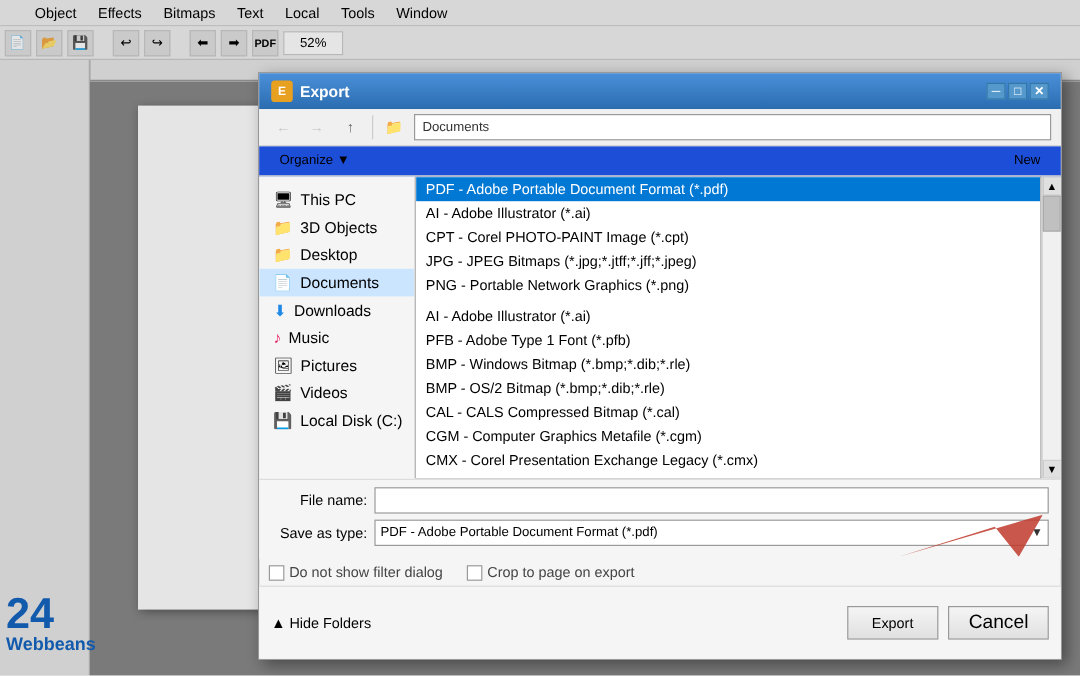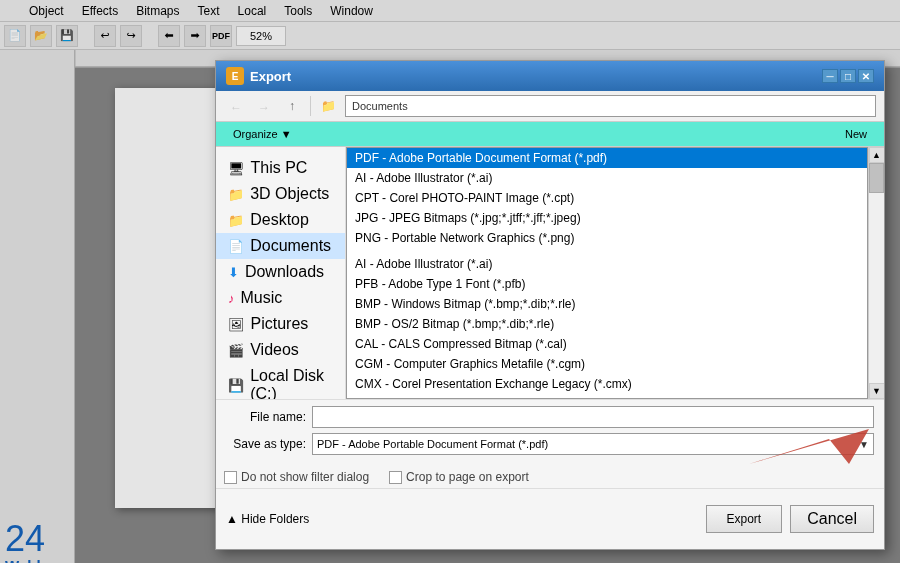--- a/index.html
+++ b/index.html
@@ -107,24 +107,23 @@
     }
 
     
     .logo {
       position: absolute;
       bottom: 10px; left: 5px;
       width: 70px; height: 60px;
     }
     .logo-number {
       font-size: 36px;
-      font-weight: normal;
+      font-weight: bold;
       color: #1565c0;
       line-height: 1;
-      margin-top: 28px;
     }
     .logo-text {
       font-size: 15px;
       color: #1565c0;
       font-weight: bold;
     }
 
     
     .dialog-overlay {
       position: absolute;
@@ -203,21 +202,21 @@
       height: 22px;
       background: white;
       border: 1px solid #999;
       padding: 2px 6px;
       font-size: 11px;
       display: flex; align-items: center;
     }
 
     
     .toolbar2 {
-      background: #5eead4;
+      background: #1d4ed8;
       border-bottom: 1px solid #ccc;
       padding: 3px 8px;
       display: flex;
       align-items: center;
       justify-content: space-between;
       flex-shrink: 0;
     }
     .organize-btn {
       padding: 2px 8px;
       background: transparent;
@@ -249,21 +248,21 @@
       padding: 8px 0;
       flex-shrink: 0;
       overflow-y: auto;
     }
     .sidebar-item {
       padding: 4px 8px 4px 12px;
       display: flex;
       align-items: center;
       gap: 6px;
       cursor: pointer;
-      font-size: 16px;
+      font-size: 13px;
       color: #000;
     }
 
     
     .file-list-area {
       flex: 1;
       overflow: hidden;
       display: flex;
       flex-direction: column;
     }

